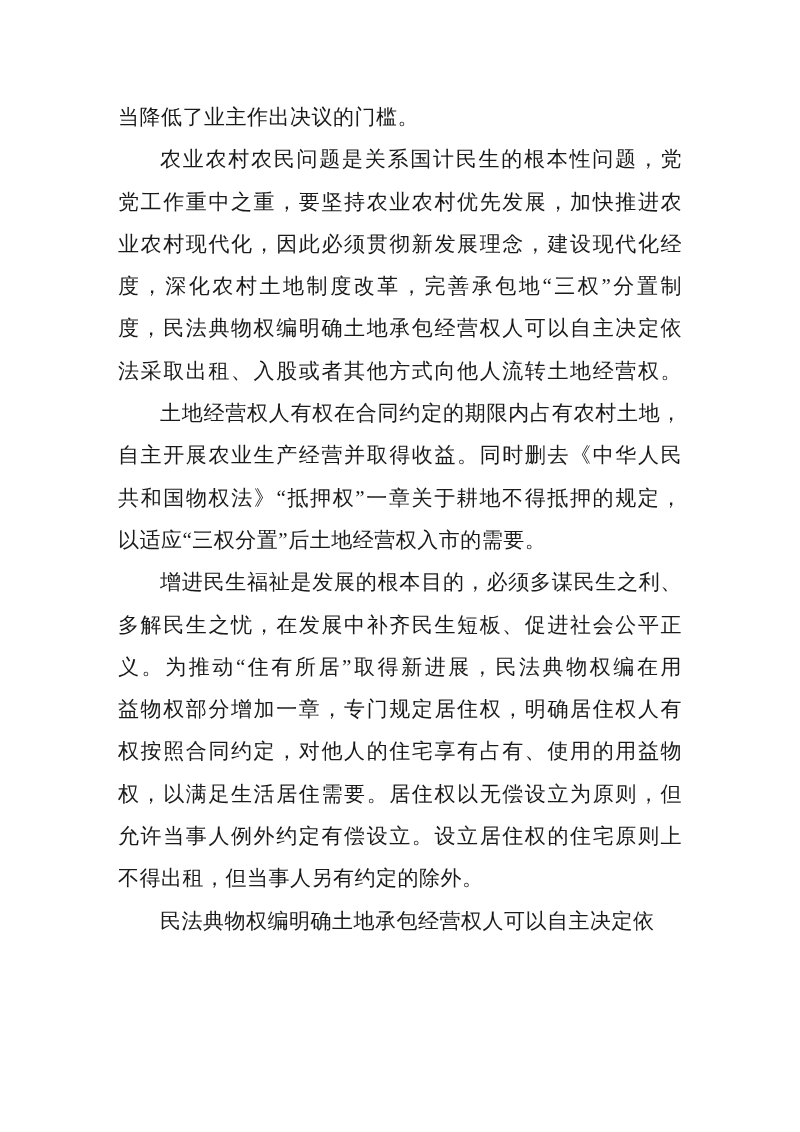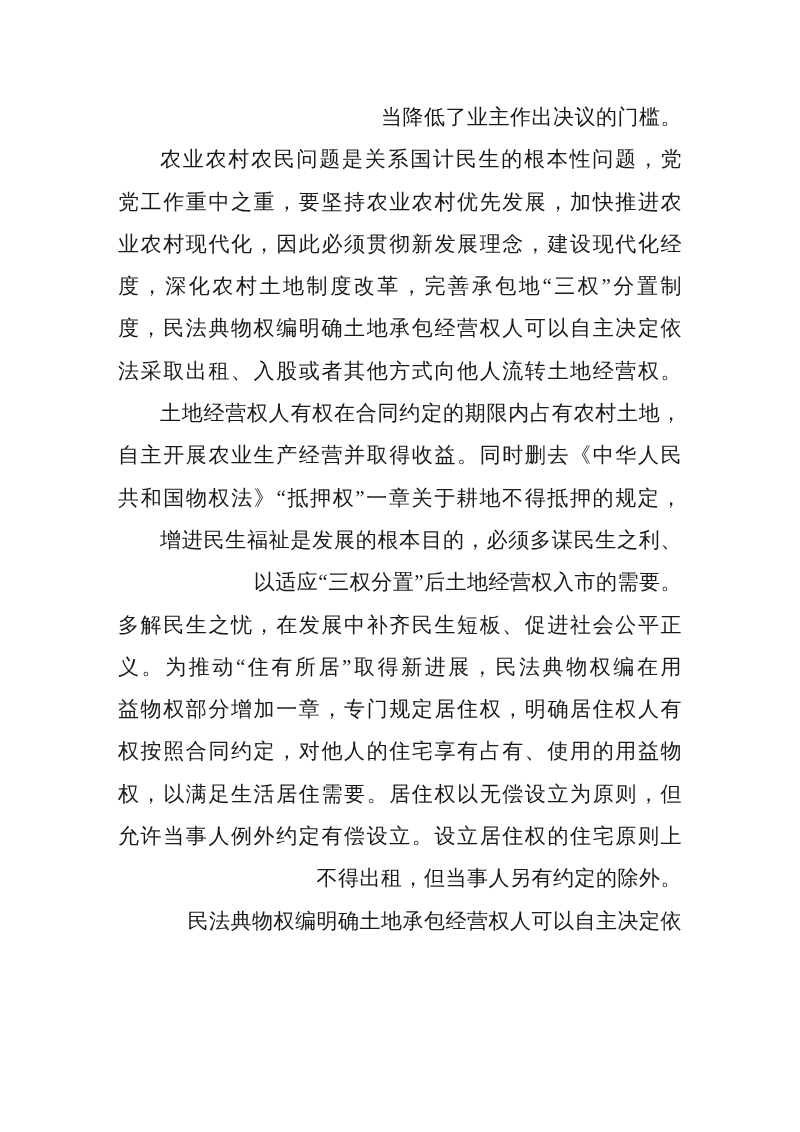--- a/index.html
+++ b/index.html
@@ -27,21 +27,21 @@
     top: 96px;
     width: 564px;
     font-size: 21px;
     line-height: 42.3px;
     color: #1a1a1a;
     letter-spacing: 0.5px;
   }
   .doc-line {
     height: 42.3px;
     overflow: hidden;
-    text-align: right;
+    text-align: left;
     white-space: normal;
   }
   .doc-line.justify {
     text-align: justify;
     text-align-last: justify;
     text-justify: inter-character;
   }
   .doc-line.indent {
     text-indent: 2em;
   }
@@ -54,22 +54,22 @@
       <div class="doc-line">当降低了业主作出决议的门槛。</div>
       <div class="doc-line justify indent">农业农村农民问题是关系国计民生的根本性问题，党</div>
       <div class="doc-line justify">党工作重中之重，要坚持农业农村优先发展，加快推进农</div>
       <div class="doc-line justify">业农村现代化，因此必须贯彻新发展理念，建设现代化经</div>
       <div class="doc-line justify">度，深化农村土地制度改革，完善承包地“三权”分置制</div>
       <div class="doc-line justify">度，民法典物权编明确土地承包经营权人可以自主决定依</div>
       <div class="doc-line justify">法采取出租、入股或者其他方式向他人流转土地经营权。</div>
       <div class="doc-line justify indent">土地经营权人有权在合同约定的期限内占有农村土地，</div>
       <div class="doc-line justify">自主开展农业生产经营并取得收益。同时删去《中华人民</div>
       <div class="doc-line justify">共和国物权法》“抵押权”一章关于耕地不得抵押的规定，</div>
+      <div class="doc-line">以适应“三权分置”后土地经营权入市的需要。</div>
       <div class="doc-line justify indent">增进民生福祉是发展的根本目的，必须多谋民生之利、</div>
-      <div class="doc-line">以适应“三权分置”后土地经营权入市的需要。</div>
       <div class="doc-line justify">多解民生之忧，在发展中补齐民生短板、促进社会公平正</div>
       <div class="doc-line justify">义。为推动“住有所居”取得新进展，民法典物权编在用</div>
       <div class="doc-line justify">益物权部分增加一章，专门规定居住权，明确居住权人有</div>
       <div class="doc-line justify">权按照合同约定，对他人的住宅享有占有、使用的用益物</div>
       <div class="doc-line justify">权，以满足生活居住需要。居住权以无偿设立为原则，但</div>
       <div class="doc-line justify">允许当事人例外约定有偿设立。设立居住权的住宅原则上</div>
       <div class="doc-line">不得出租，但当事人另有约定的除外。</div>
       <div class="doc-line indent">民法典物权编明确土地承包经营权人可以自主决定依</div>
     </div>
 </div>

